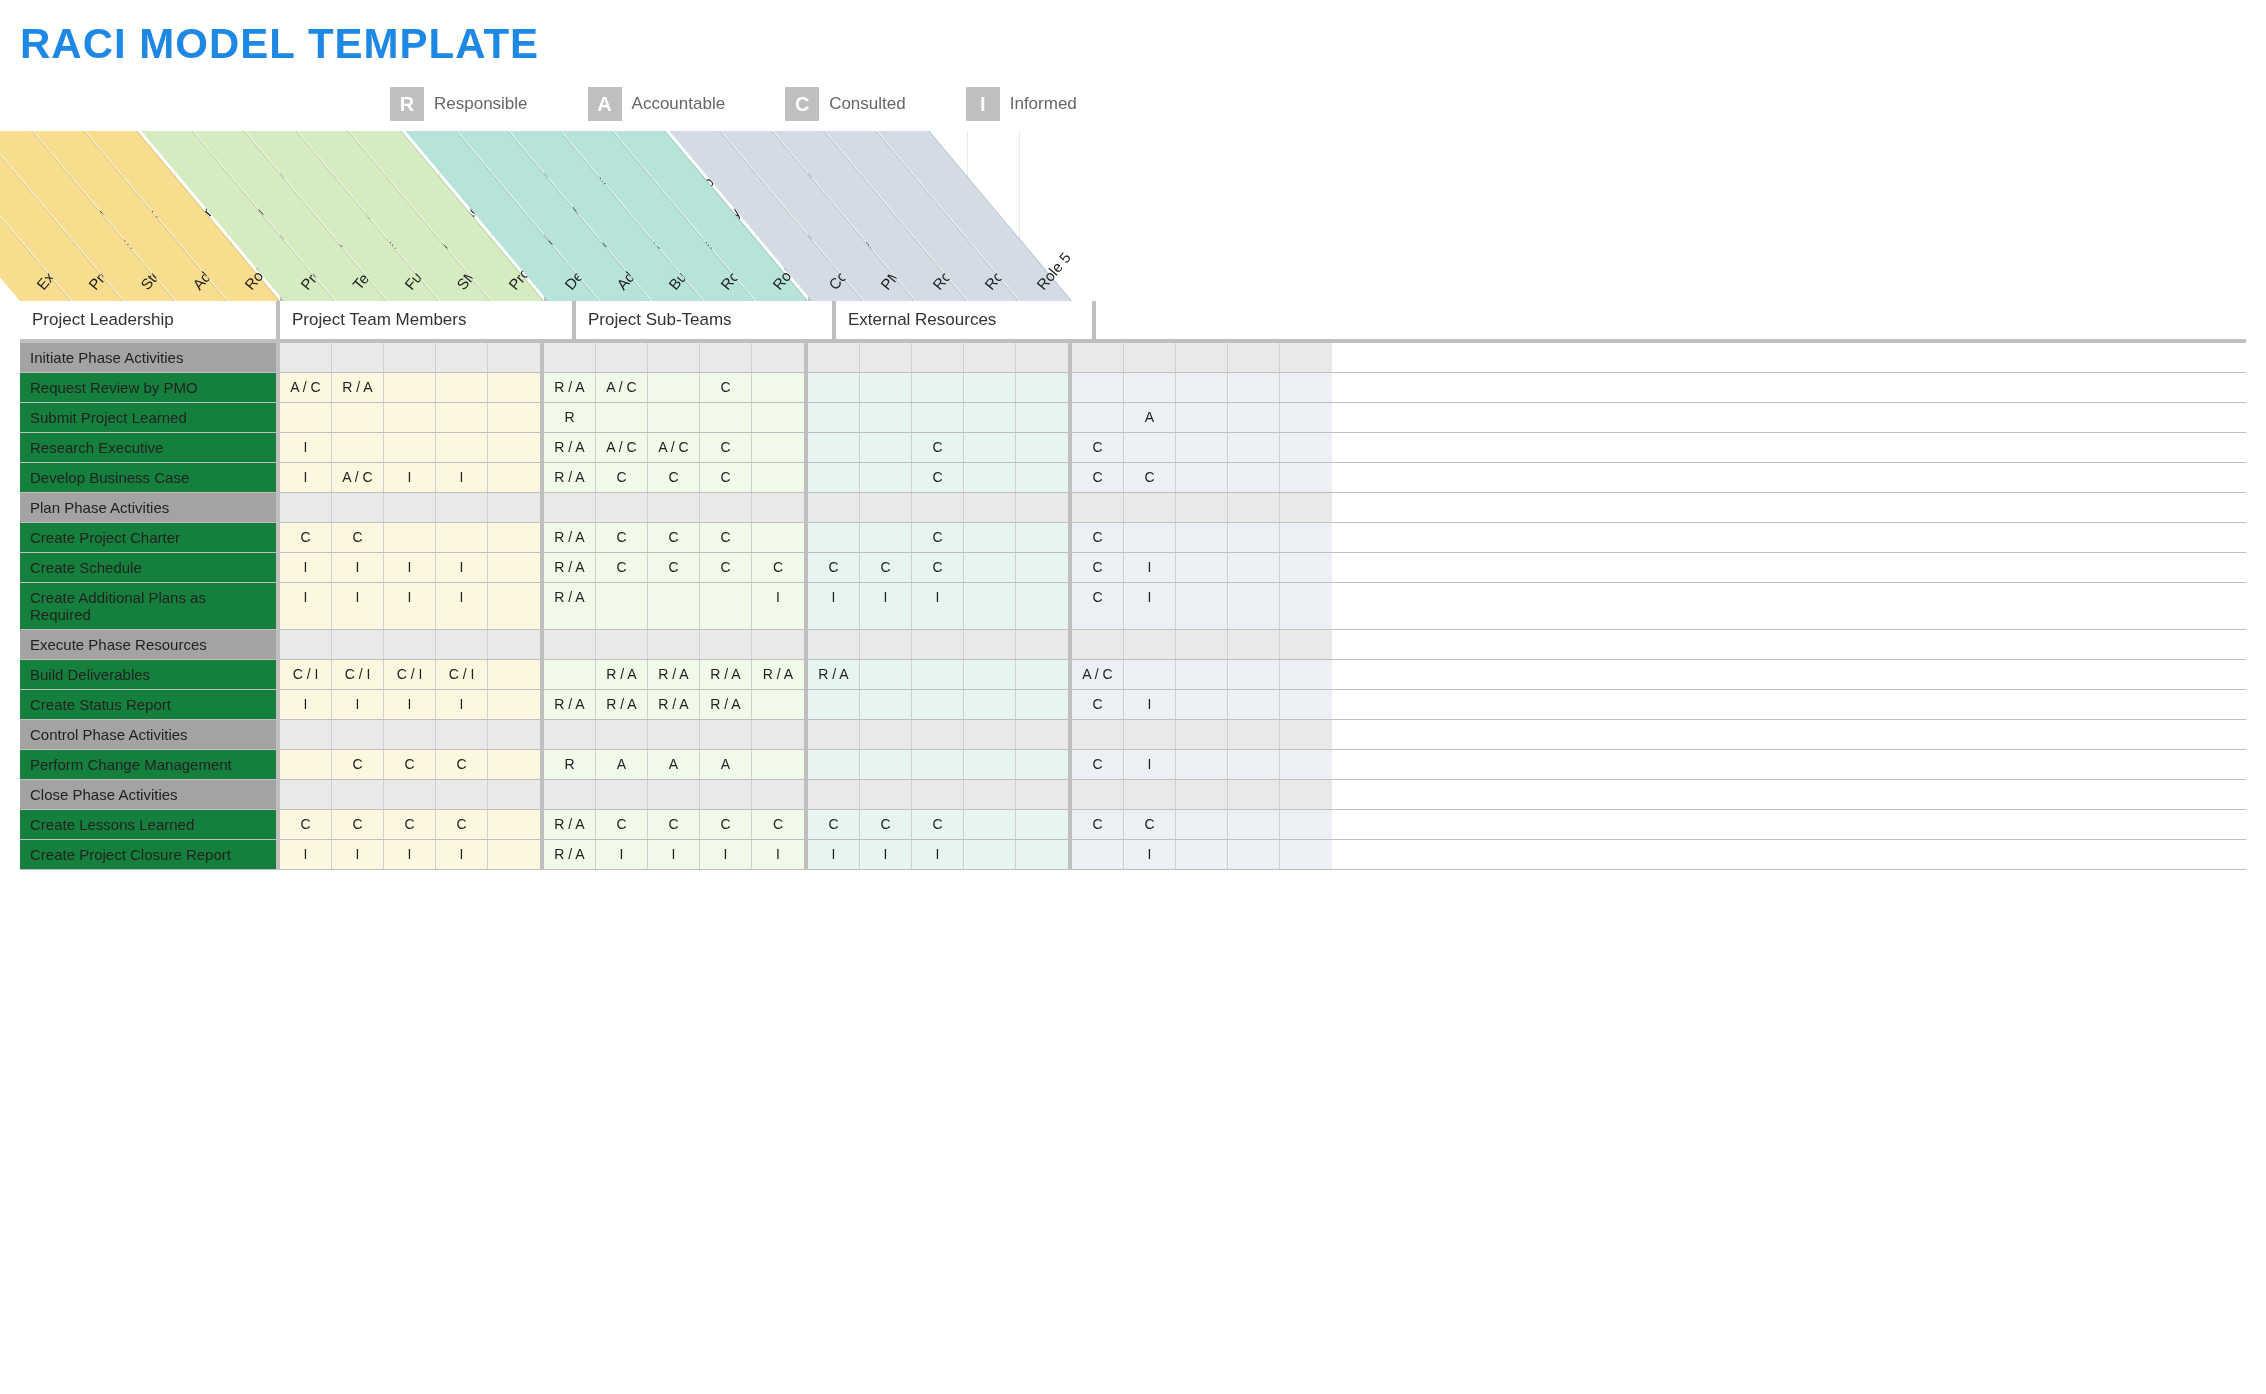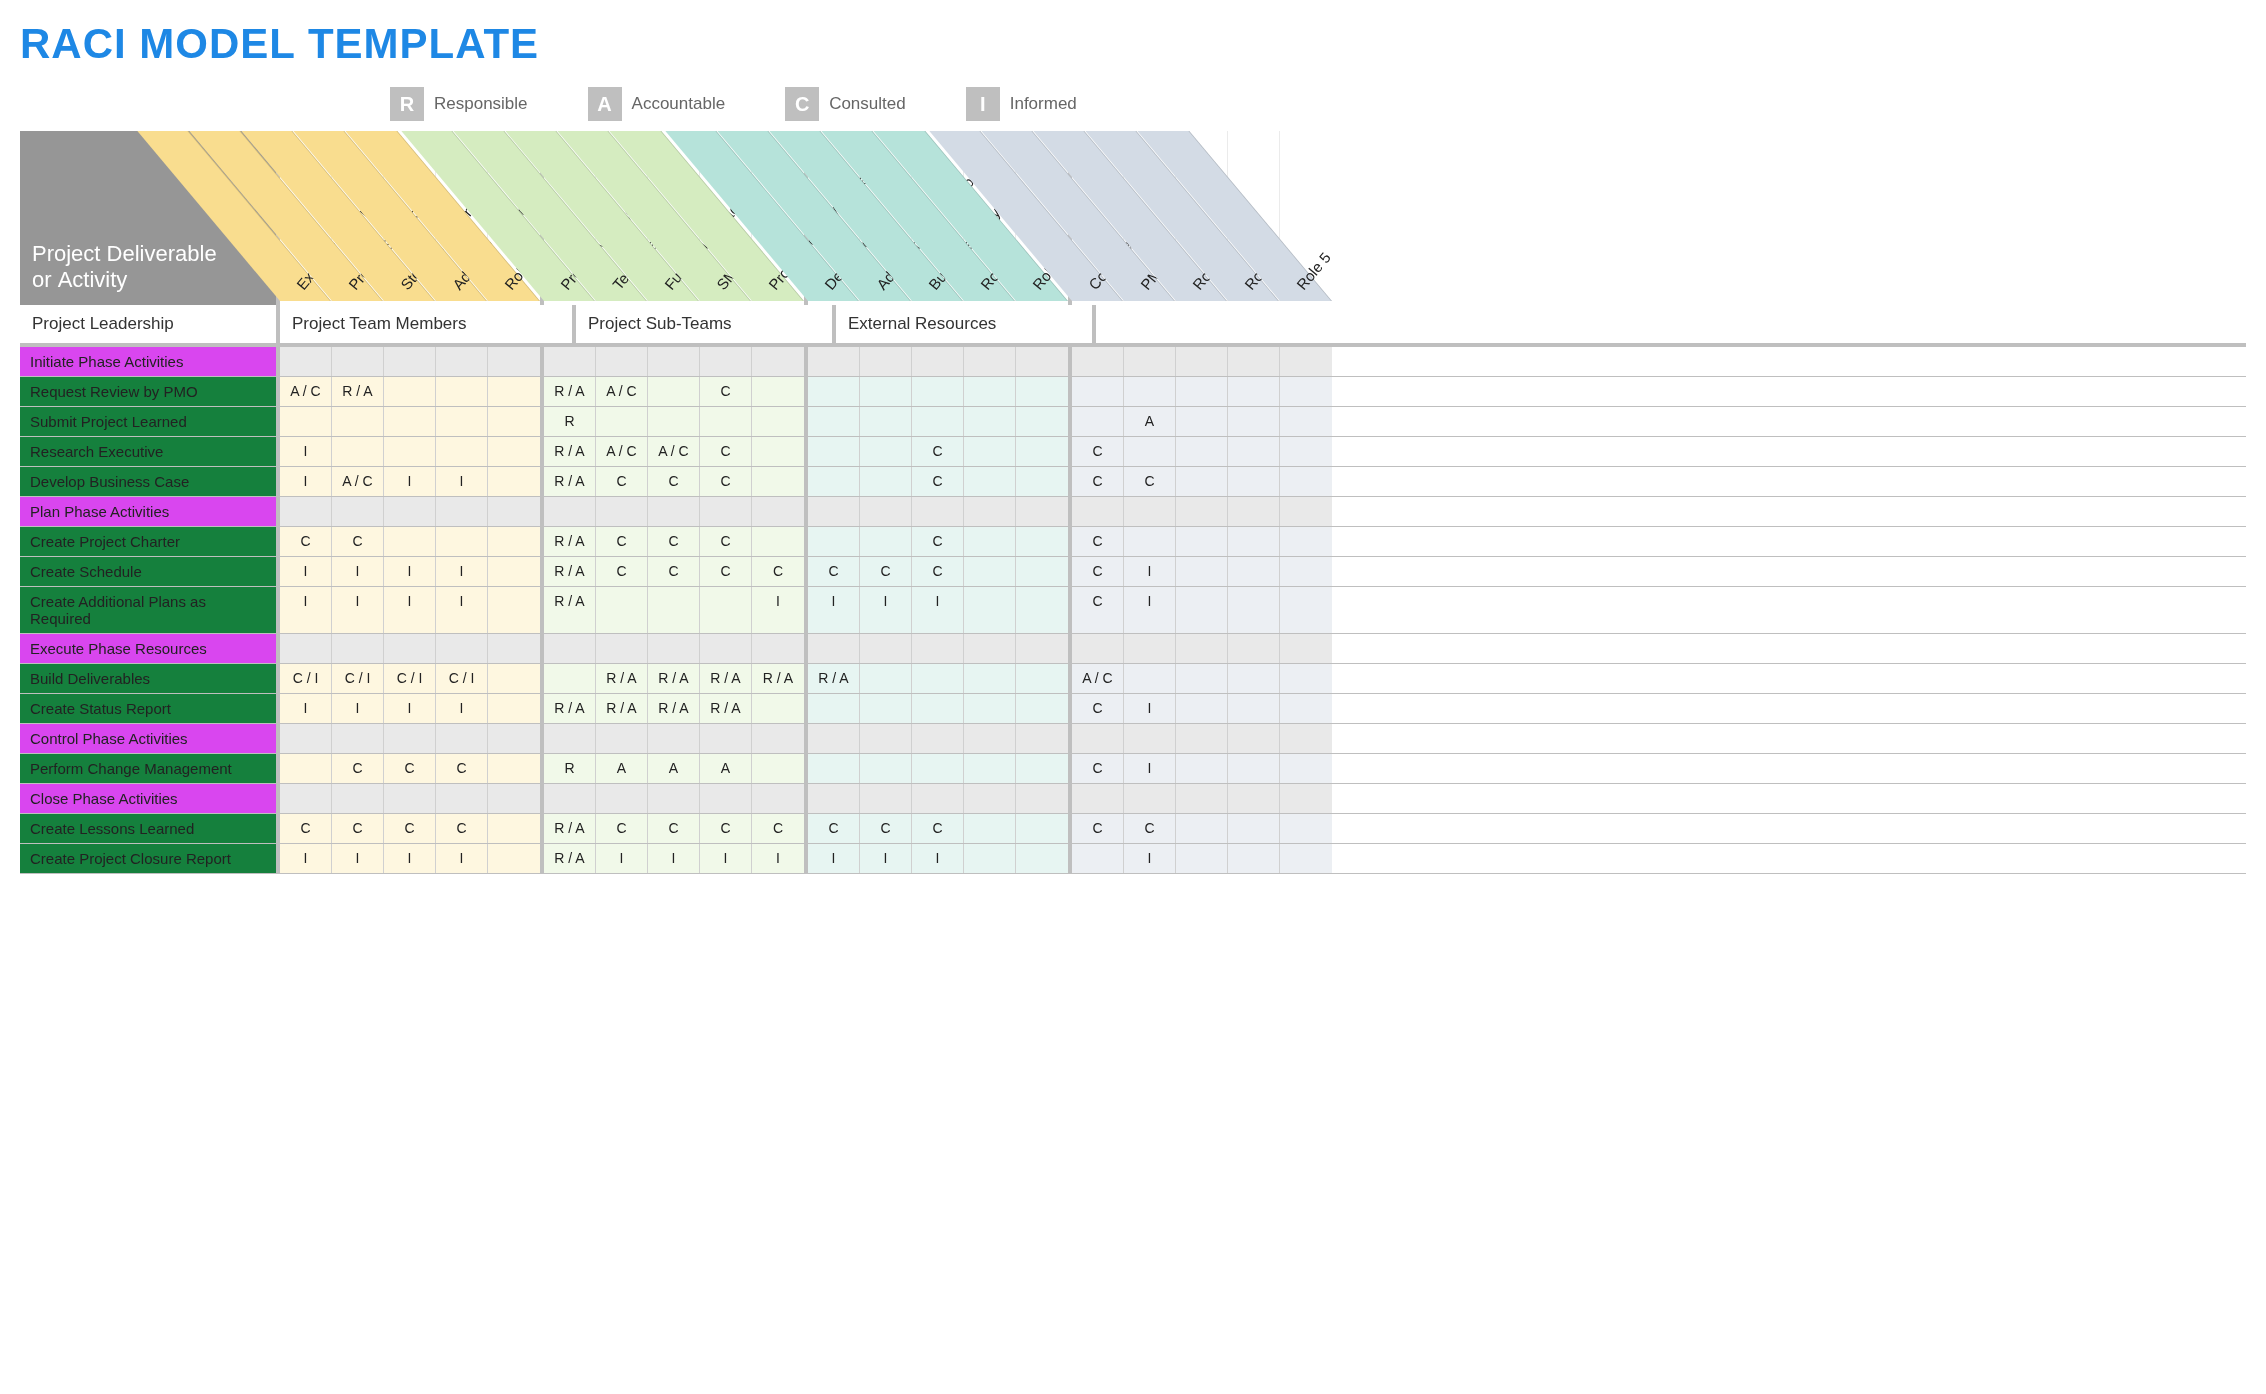--- a/index.html
+++ b/index.html
@@ -39,21 +39,21 @@
   height: 38px; display: flex; align-items: center; padding: 0 12px;
   font-size: 17px; color: #333; border-top: none;
 }
 .g-leadership .role-para, .g-leadership .group-label { background: #f9dd8f; }
 .g-team .role-para, .g-team .group-label { background: #d5ecc0; }
 .g-sub .role-para, .g-sub .group-label { background: #b6e3da; }
 .g-ext .role-para, .g-ext .group-label { background: #d3dbe5; }
 
 .body-rows { }
 .row { display: flex; border-bottom: 1px solid #bfbfbf; }
-.row.section .activity { background: #d946ef; font-weight: normal; }
+.row.section .activity { background: #a3a3a3; font-weight: normal; }
 .row.section .cell { background: #e9e9e9 !important; }
 .activity {
   width: 260px; padding: 6px 10px; border-right: 4px solid #bfbfbf;
   background: #15803d; color: #222; font-size: 15px;
   display:flex; align-items:center;
 }
 .cells-group { display: flex; border-right: 4px solid #bfbfbf; }
 .cells-group:last-child { border-right: none; }
 .cell {
   width: 52px; text-align: center; padding: 6px 0;
@@ -91,21 +91,20 @@
       <div class="legend-text">Consulted</div>
     </div>
     <div class="legend-item">
       <div class="legend-box">I</div>
       <div class="legend-text">Informed</div>
     </div>
   </div>
 
 <div class="matrix">
   <div class="hdr-row">
-    <div class="hdr-left">Project Deliverable or&nbsp;Activity</div>
     <div class="hdr-roles" id="hdr-roles">
         <div class="group g-leadership">
           <div class="group-roles">
             <div class="role-cell">
               <div class="role-para"></div>
               <div class="role-label">Executive Sponsor</div>
             </div>
             <div class="role-cell">
               <div class="role-para"></div>
               <div class="role-label">Project Sponsor</div>

